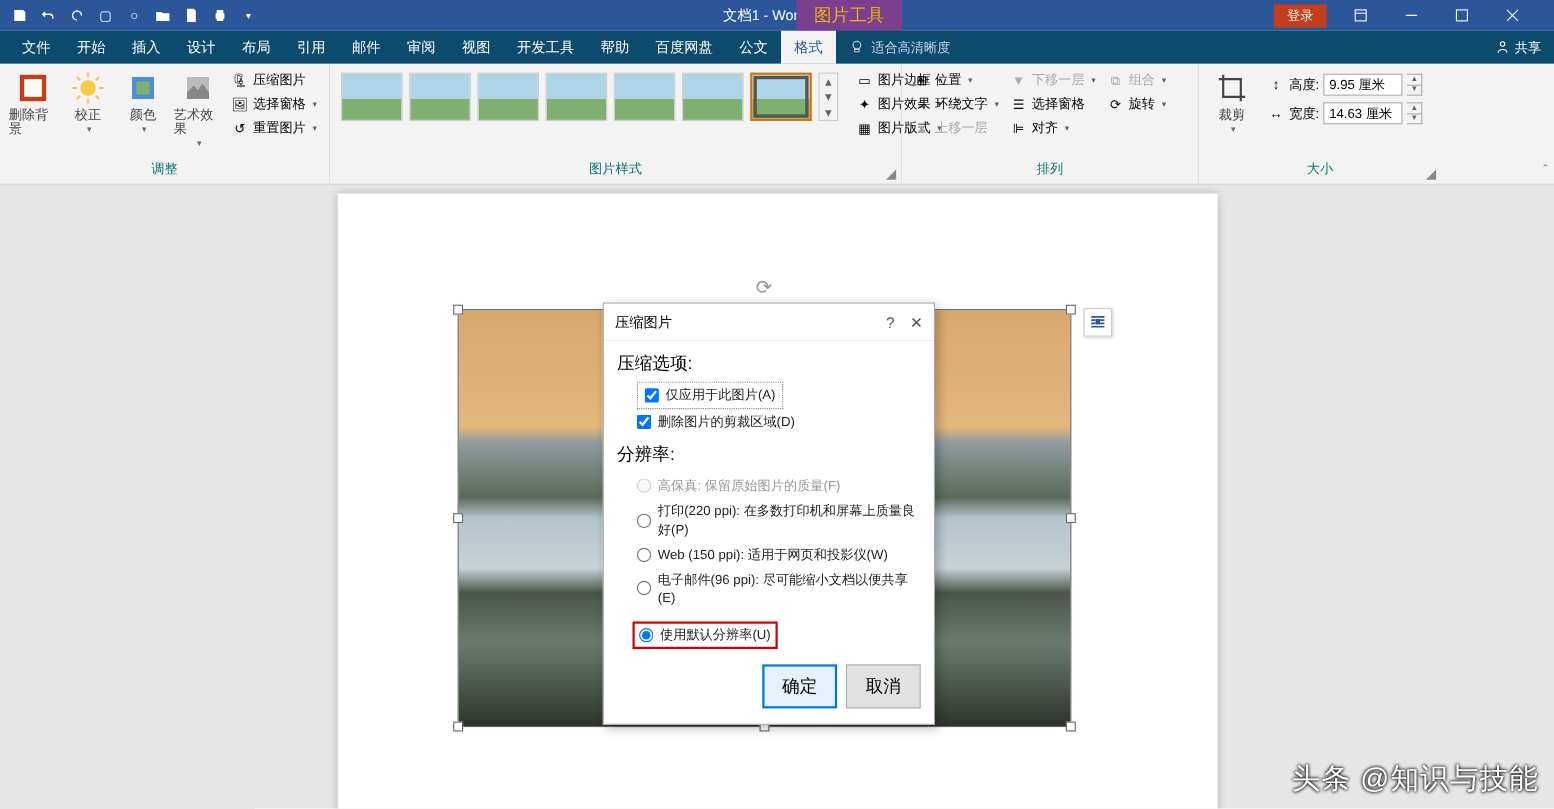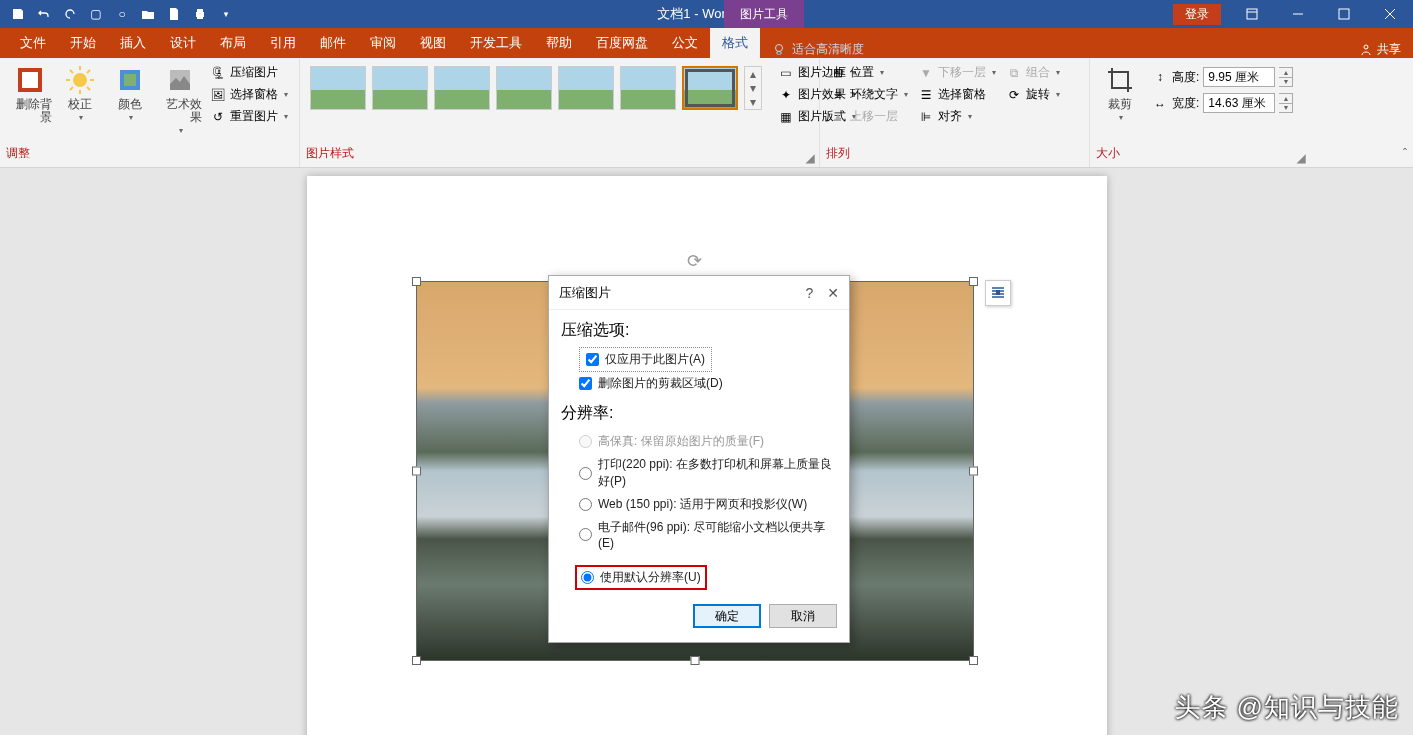--- a/index.html
+++ b/index.html
@@ -1,36 +1,36 @@
 <!DOCTYPE html>
 <html><head>
 <meta charset="utf-8">
 <style>
 *{box-sizing:border-box;margin:0;padding:0;font-family:"Microsoft YaHei",SimSun,sans-serif;font-size:12px;user-select:none}
 body{width:1413px;height:735px;background:#e6e6e6;overflow:hidden;position:relative}
 .titlebar{height:28px;background:#2b579a;display:flex;align-items:center;color:#fff;position:relative}
 .qat{display:flex;align-items:center;gap:2px;padding-left:6px}
 .qat-btn{width:24px;height:24px;display:flex;align-items:center;justify-content:center;cursor:pointer;color:#fff}
 .title-center{position:absolute;left:50%;transform:translateX(-65%);color:#fff;font-size:13px}
-.tool-tab{position:absolute;left:724px;top:0;height:28px;background:#7b3f8f;color:#ffffff;padding:0 16px;display:flex;align-items:center;font-size:12px}
-.title-right{position:absolute;right:0;display:flex;align-items:center;height:100%}
+.tool-tab{position:absolute;left:724px;top:0;height:28px;background:#7b3f8f;color:#eab308;padding:0 16px;display:flex;align-items:center;font-size:16px}
+.title-right{position:absolute;right:15px;display:flex;align-items:center;height:100%}
 .login-btn{background:#c43e1c;color:#fff;padding:2px 12px;margin-right:8px;cursor:pointer}
 .win-btn{width:46px;height:28px;display:flex;align-items:center;justify-content:center;color:#fff;cursor:pointer}
-.tabs{height:30px;background:#c2410c;display:flex;align-items:flex-end;padding-left:8px;position:relative}
+.tabs{height:30px;background:#0c4a6e;display:flex;align-items:center;padding-left:8px;position:relative}
 .tab{color:#fff;padding:0 12px;height:100%;display:flex;align-items:center;cursor:pointer;font-size:13px}
 .tab.active{background:#f3f3f3;color:#2b579a}
 .tell-me{display:flex;align-items:center;color:#c9d7ea;margin-left:12px;gap:6px}
 .share{position:absolute;right:12px;color:#fff;display:flex;align-items:center;gap:4px;cursor:pointer}
 .ribbon{height:110px;background:#f3f3f3;border-bottom:1px solid #d4d4d4;display:flex;position:relative}
 .rgroup{border-right:1px solid #e1e1e1;padding:4px 6px;display:flex;flex-direction:column;height:100%;position:relative}
 .rgroup-body{flex:1;display:flex;align-items:flex-start;gap:2px}
-.rgroup-label{color:#b91c1c;font-size:12px;padding:2px 0;height:20px}
+.rgroup-label{text-align:center;color:#0f766e;font-size:12px;padding:2px 0;height:20px}
 .big-btn{display:flex;flex-direction:column;align-items:center;width:48px;cursor:pointer;padding:2px;gap:2px}
 .big-icon{width:32px;height:32px;display:flex;align-items:center;justify-content:center}
-.big-lbl{font-size:12px;color:#444;text-align:right;line-height:13px}
+.big-lbl{font-size:12px;color:#444;text-align:left;line-height:13px}
 .small-btns{display:flex;flex-direction:column;gap:1px}
 .small-btn{display:flex;align-items:center;gap:4px;padding:2px 4px;cursor:pointer;white-space:nowrap}
 .sicon{width:16px;height:16px;display:flex;align-items:center;justify-content:center}
 .styles-gallery{display:flex;gap:6px;align-items:center;padding:4px}
 .style-thumb{width:56px;height:44px;border:1px solid #ccc;background:linear-gradient(#aed4e8 55%,#7fb06f 55%);cursor:pointer;position:relative}
 .style-thumb.sel{border:2px solid #d47500;outline:3px solid #555;outline-offset:-6px}
 .gallery-more{width:18px;height:44px;border:1px solid #ccc;display:flex;flex-direction:column;cursor:pointer}
 .gallery-more div{flex:1;display:flex;align-items:center;justify-content:center;color:#666}
 .dlauncher{position:absolute;right:2px;bottom:2px;width:14px;height:14px;cursor:pointer;color:#888;display:flex;align-items:center;justify-content:center}
 .ribbon-collapse{position:absolute;right:6px;bottom:6px;color:#666;cursor:pointer}
@@ -56,21 +56,21 @@
 .dlg-ctrls span{cursor:pointer;font-size:14px}
 .dlg-body{padding:10px 12px 14px}
 .sect{margin-bottom:8px}
 .sect-h{font-size:16px;margin-bottom:6px}
 .opt{display:flex;align-items:center;gap:6px;padding:3px 0 3px 18px;font-size:12px;color:#222}
 .opt.disabled{color:#999}
 .opt input{margin:0}
 .opt.boxed{border:1px dotted #888;display:inline-flex;padding:3px 6px;margin-left:18px}
 .red-box{border:2px solid #d00000;padding:2px 4px;display:inline-flex;align-items:center;gap:6px;margin-left:14px;margin-top:12px}
 .dlg-btns{display:flex;justify-content:flex-end;gap:8px;margin-top:14px}
-.dlg-btn{width:68px;height:24px;border:1px solid #adadad;background:#e1e1e1;cursor:pointer;font-size:12px}
+.dlg-btn{width:68px;height:40px;border:1px solid #adadad;background:#e1e1e1;cursor:pointer;font-size:16px}
 .dlg-btn.primary{border:2px solid #0078d7;background:#e5f1fb}
 .watermark{position:absolute;right:14px;bottom:10px;font-size:26px;color:#fff;text-shadow:0 0 3px #000,0 0 3px #000;letter-spacing:1px}
 svg{display:block}
 .arr{font-size:8px;color:#666;margin-left:2px}
 </style>
 </head>
 <body>
 
 <div class="titlebar">
   <div class="qat">

